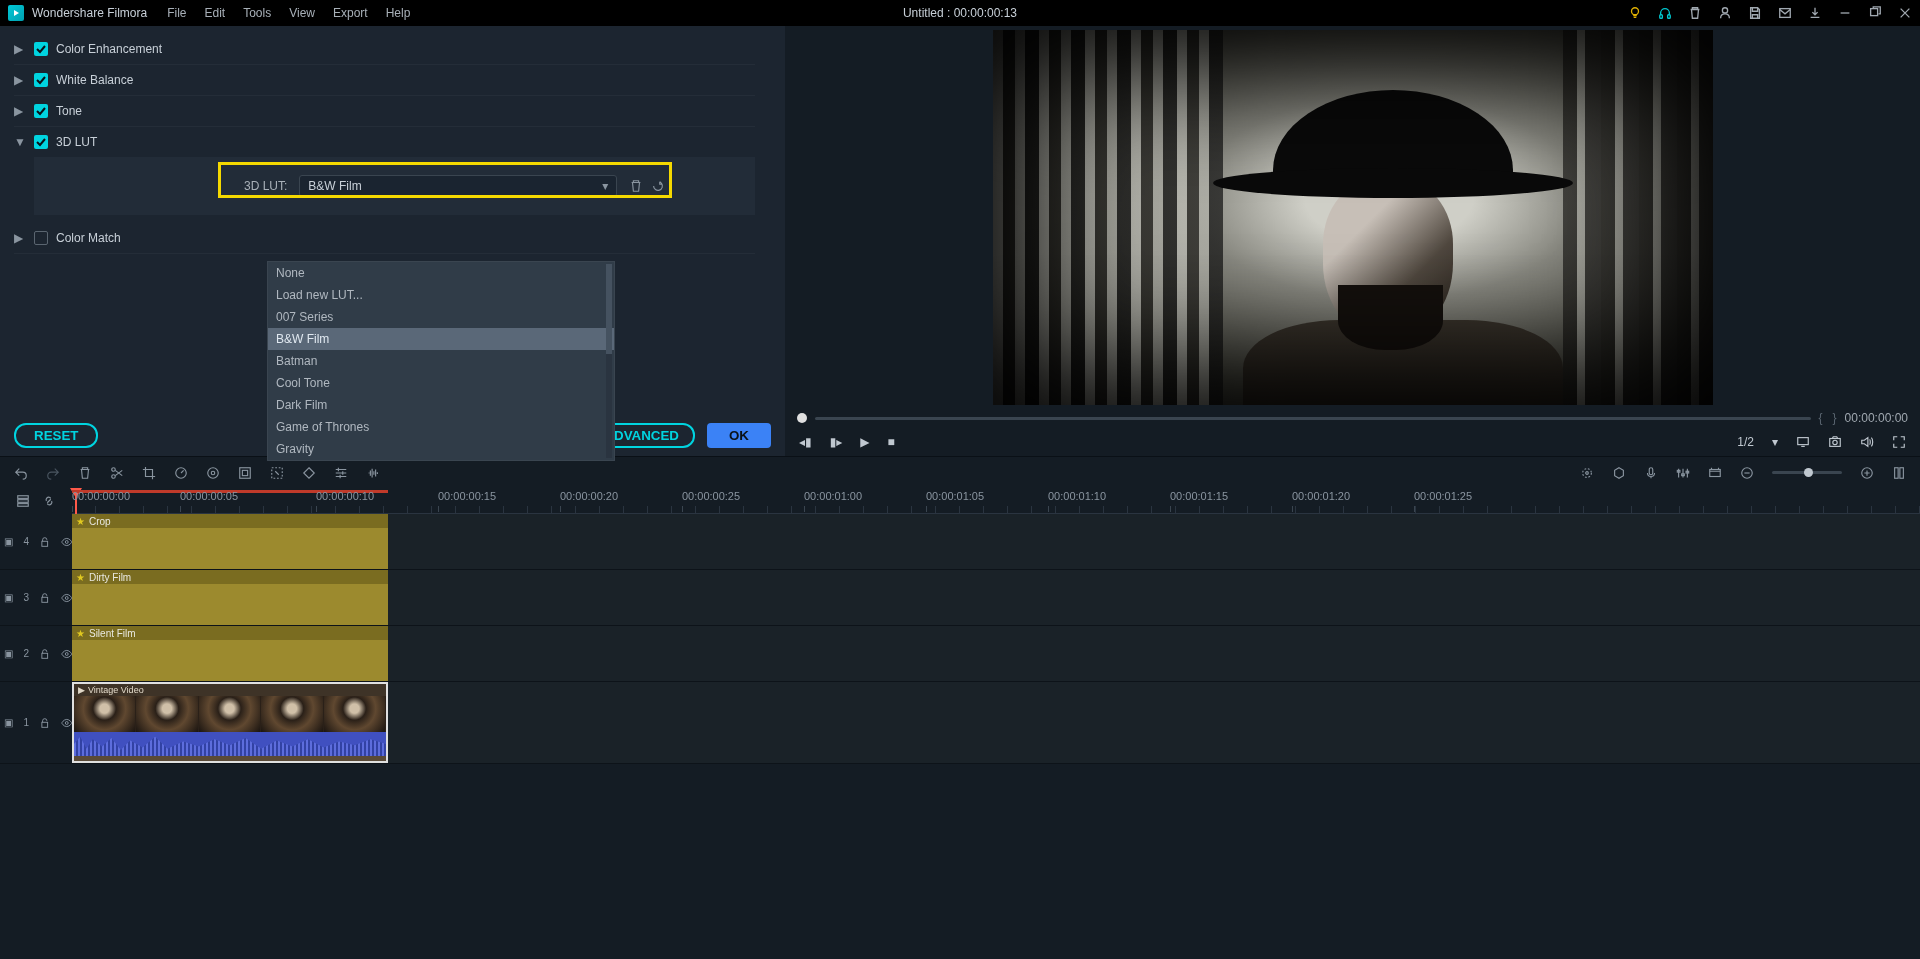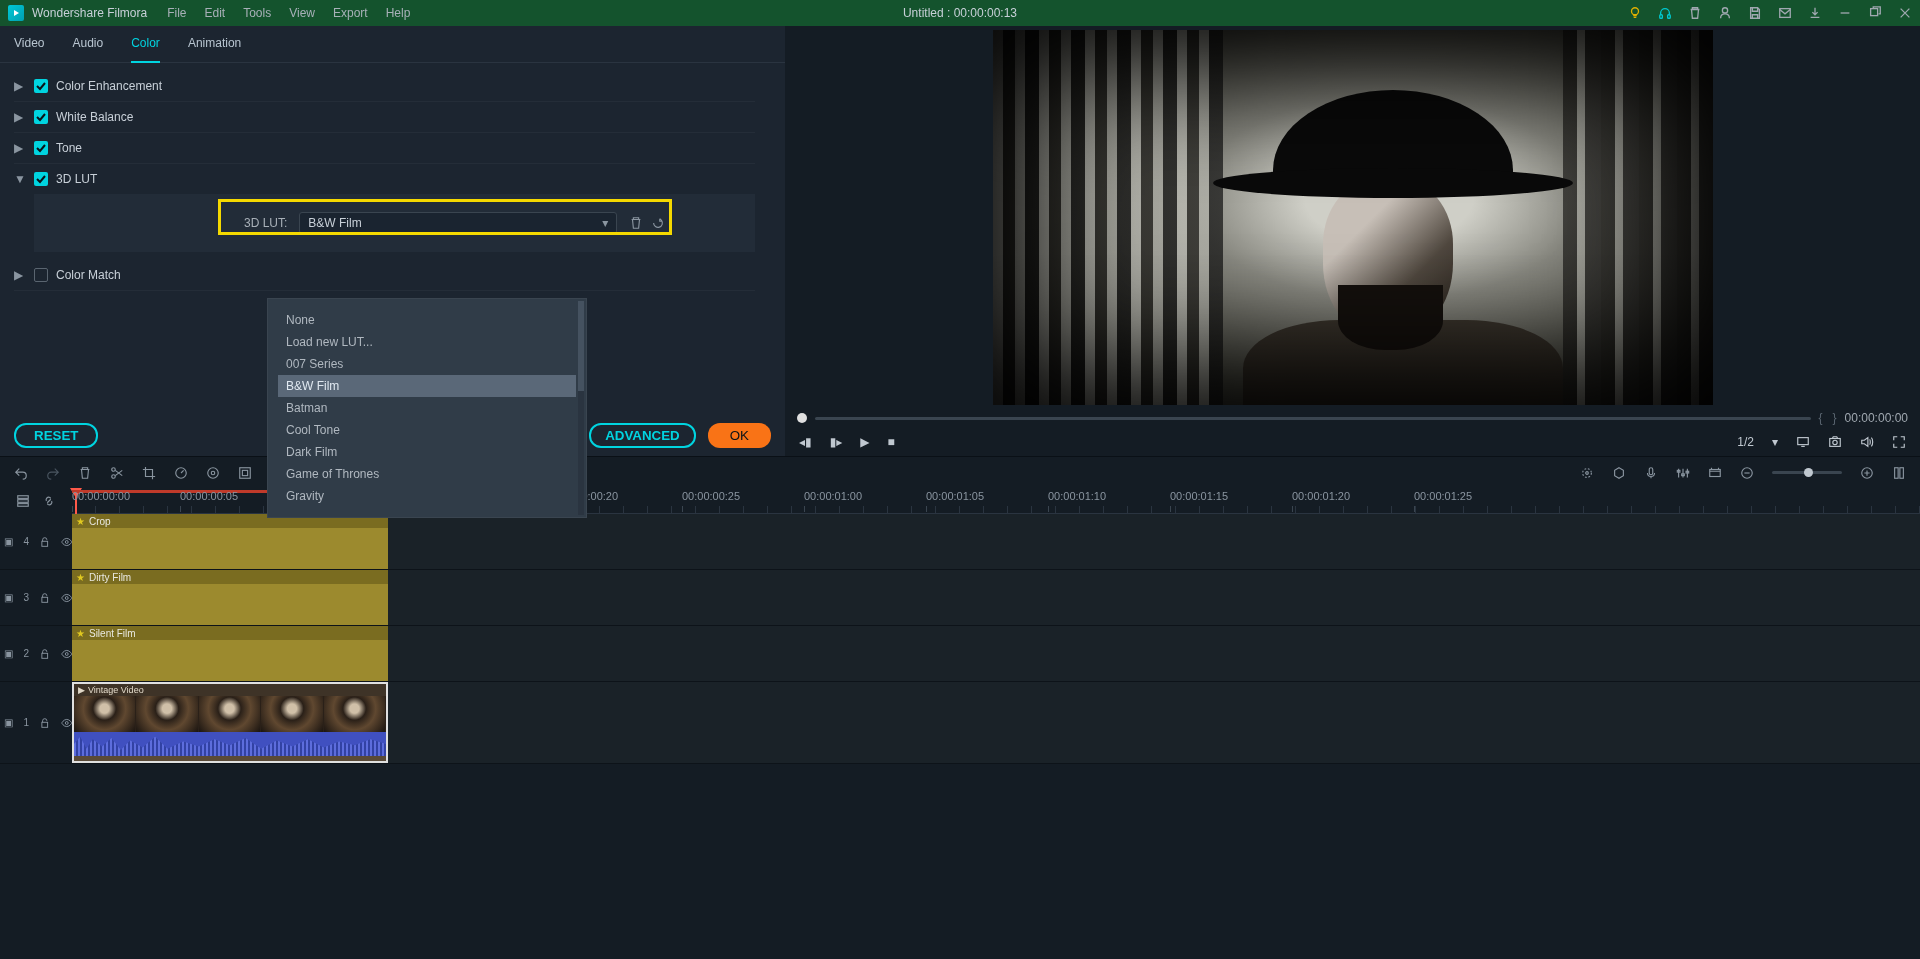--- a/index.html
+++ b/index.html
@@ -1,19 +1,19 @@
 <!DOCTYPE html>
 <html><head>
 <meta charset="utf-8">
 <style>
 * { margin:0; padding:0; box-sizing:border-box; font-family:"Segoe UI", Arial, sans-serif; user-select:none; }
 body { background:#141c24; color:#b8c5d0; width:1920px; height:959px; overflow:hidden; font-size:12px; }
 
 
-.titlebar { height:26px; background:#14532d; display:flex; align-items:center; padding:0 8px; }
+.titlebar { height:26px; background:#000000; display:flex; align-items:center; padding:0 8px; }
 .logo { width:16px; height:16px; background:linear-gradient(135deg,#00c8d7,#00a0b0); border-radius:2px; margin-right:8px; display:flex; align-items:center; justify-content:center; }
 .logo::before { content:""; width:0; height:0; border-left:5px solid #fff; border-top:3px solid transparent; border-bottom:3px solid transparent; }
 .app-name { font-size:12px; color:#c8d0d8; margin-right:20px; }
 .main-menu { display:flex; gap:18px; }
 .main-menu span { color:#a8b0b8; cursor:pointer; }
 .center-title { position:absolute; left:50%; transform:translateX(-50%); color:#c8d0d8; }
 .titlebar-right { margin-left:auto; display:flex; gap:16px; align-items:center; }
 .titlebar-right span, .titlebar-right svg { cursor:pointer; }
 
 
@@ -39,31 +39,31 @@
 
 .lut-body { background:#222c38; margin:0 0 8px 20px; padding:18px 30px; display:flex; align-items:center; gap:12px; position:relative; }
 .lut-highlight { position:absolute; border:3px solid #f5d900; left:184px; top:5px; width:454px; height:36px; pointer-events:none; }
 .lut-label { color:#a8b0b8; margin-left:180px; }
 .lut-select { width:318px; height:22px; background:#1a2430; border:1px solid #3a4550; border-radius:3px; display:flex; align-items:center; padding:0 8px; justify-content:space-between; cursor:pointer; }
 .lut-select-text { color:#c8d0d8; }
 .lut-icons { display:flex; gap:8px; }
 .lut-icons span { cursor:pointer; color:#8a95a0; }
 
 
-.lut-dropdown { position:absolute; left:267px; top:235px; width:320px; background:#303c48; border:1px solid #3a4550; z-index:100; padding:10px; }
+.lut-dropdown { position:absolute; left:267px; top:235px; width:348px; background:#303c48; border:1px solid #3a4550; z-index:100; padding:0; }
 .lut-dropdown .opt { padding:4px 8px; color:#b0b8c0; cursor:pointer; }
 .lut-dropdown .opt.selected { background:#5a6878; color:#e0e8f0; }
 .lut-dropdown .scroll { position:absolute; right:2px; top:2px; bottom:2px; width:6px; background:#2a3440; }
 .lut-dropdown .scroll::after { content:""; position:absolute; top:0; left:0; right:0; height:90px; background:#455260; }
 
 
 .panel-footer { display:flex; align-items:center; padding:8px 14px; gap:12px; }
 .btn-reset { border:2px solid #00d4e0; color:#00d4e0; background:transparent; border-radius:12px; font-weight:bold; padding:3px 18px; cursor:pointer; }
 .btn-adv { margin-left:auto; border:2px solid #00d4e0; color:#00d4e0; background:transparent; border-radius:12px; font-weight:bold; padding:3px 14px; cursor:pointer; }
-.btn-ok { background:#f97316; color:#0a1218; border:none; border-radius:12px; font-weight:normal; padding:5px 22px; cursor:pointer; }
+.btn-ok { background:#3b82f6; color:#0a1218; border:none; border-radius:4px; font-weight:bold; padding:5px 22px; cursor:pointer; }
 
 
 .preview-wrap { flex:1; display:flex; align-items:center; justify-content:center; background:#141c24; padding:4px; }
 .preview-img { width:720px; height:375px; background:radial-gradient(ellipse at 55% 45%, #d0d0c8 15%, #888880 35%, #404038 70%, #101010 100%); position:relative; overflow:hidden; }
 
 .hat { position:absolute; top:60px; left:280px; width:240px; height:100px; background:#0a0a0a; border-radius:50% 50% 0 0 / 80% 80% 0 0; }
 .hat::after { content:""; position:absolute; bottom:-8px; left:-60px; width:360px; height:30px; background:#0a0a0a; border-radius:50%; }
 .face { position:absolute; top:150px; left:330px; width:130px; height:160px; background:linear-gradient(135deg,#c8c0b8 30%,#50483f 65%,#201a15 100%); border-radius:40% 40% 48% 48%; }
 .beard { position:absolute; top:255px; left:345px; width:105px; height:65px; background:#14100d; border-radius:0 0 45% 45%; }
 .body { position:absolute; top:290px; left:250px; width:320px; height:160px; background:linear-gradient(180deg,#3a342c,#14100c); border-radius:30% 30% 0 0; }
@@ -166,26 +166,20 @@
       </svg>
     <svg class="ic" viewBox="0 0 16 16" stroke="#a0a8b0" stroke-width="1.5">
         <path d="M3 3l10 10M13 3L3 13"></path>
       </svg>
   </div>
 </div>
 
 <div class="main-area">
 
   <div class="left-panel">
-    <div class="tab-row">
-      <span class="tab">Video</span>
-      <span class="tab">Audio</span>
-      <span class="tab active">Color</span>
-      <span class="tab">Animation</span>
-    </div>
     <div class="sections">
       <div class="sec">
         <span class="chev">▶</span>
         <span class="chk">
             <svg viewBox="0 0 10 10">
               <path d="M1 5l3 3 5-6" stroke="#0a1218" stroke-width="2" fill="none"></path>
             </svg>
           </span>
         <span class="sec-label">Color Enhancement</span>
       </div>

